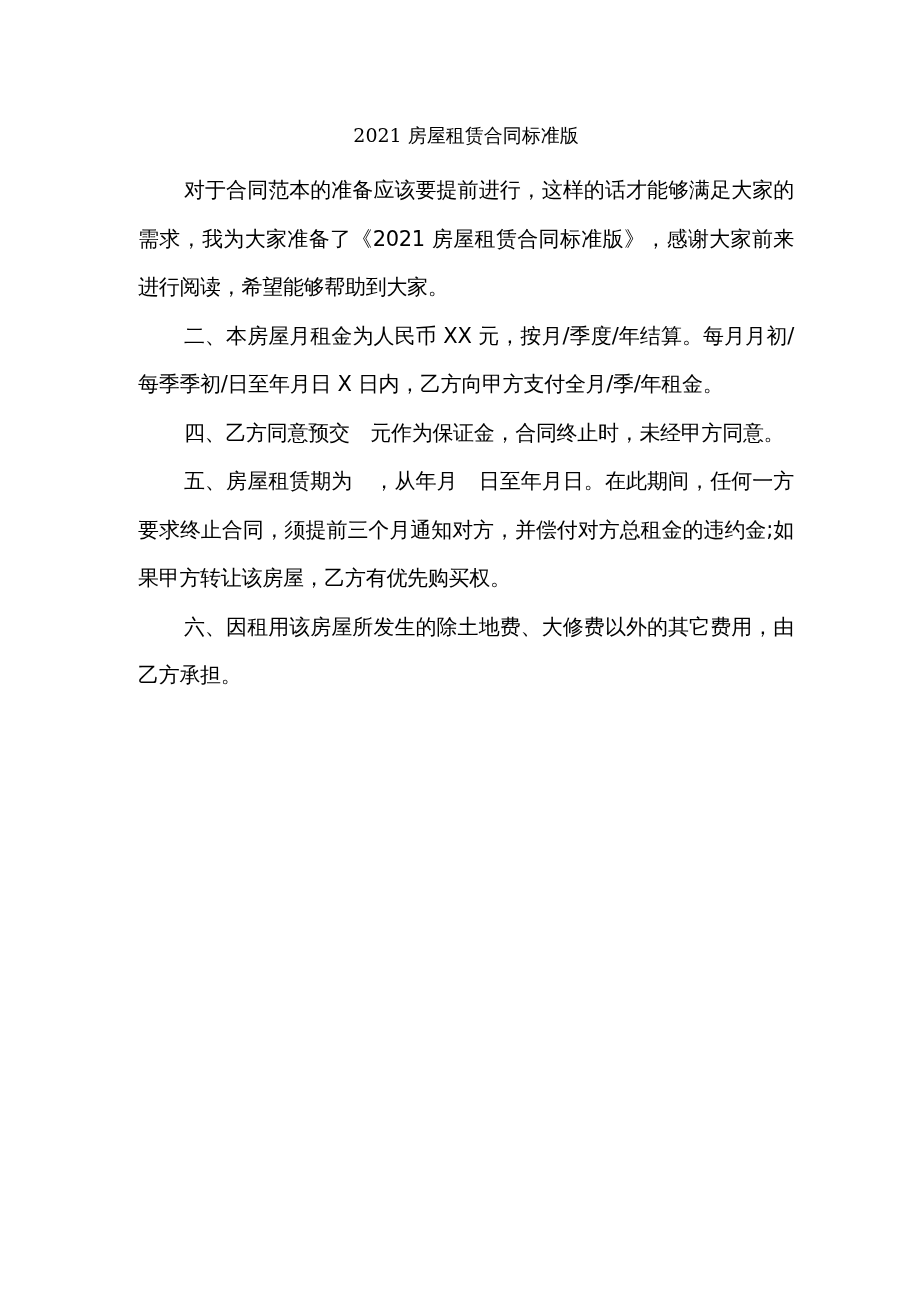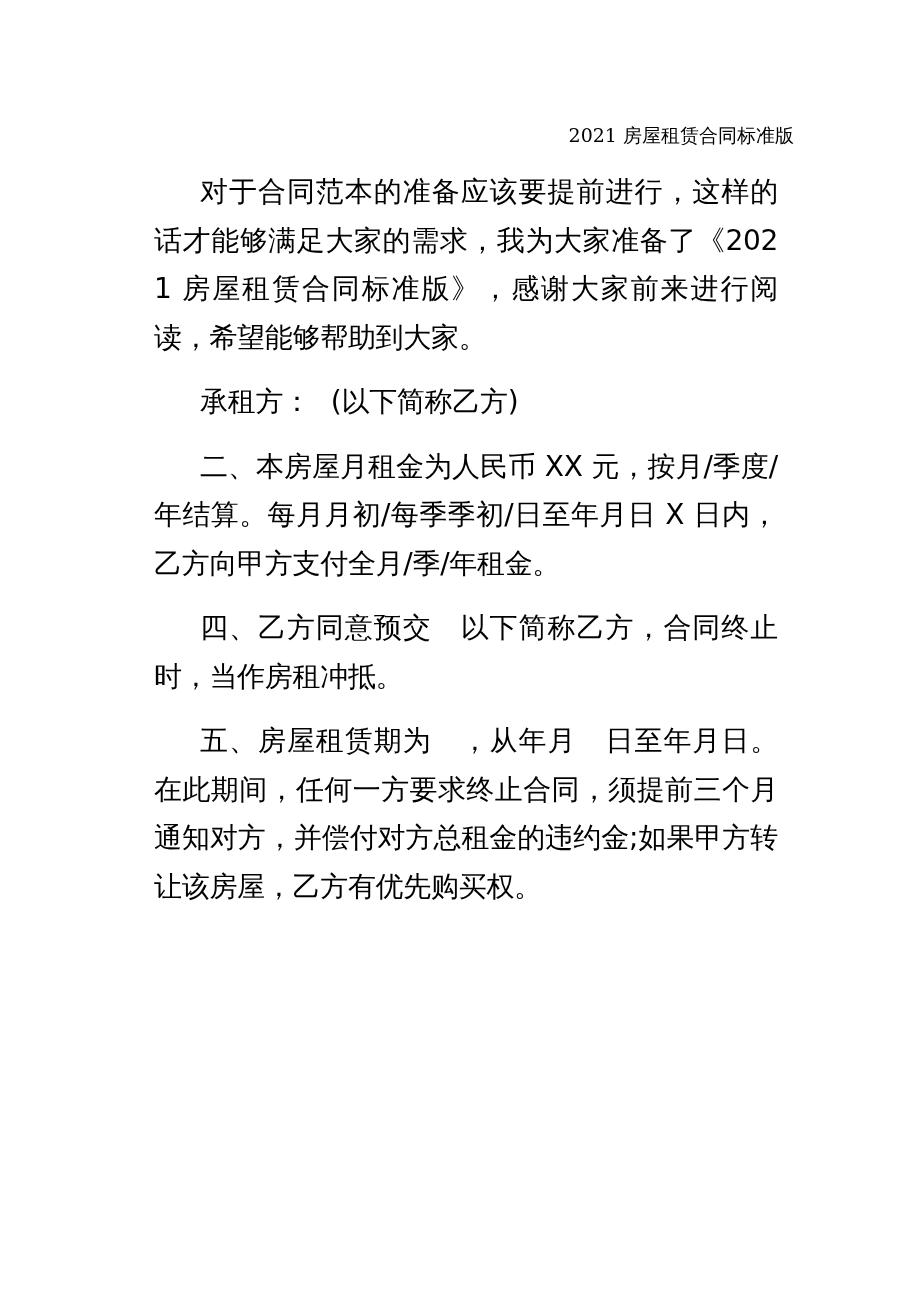--- a/index.html
+++ b/index.html
@@ -17,30 +17,30 @@
     }
     .page {
       position: absolute;
       left: 138px;
       top: 118px;
       width: 656px;
     }
     .title {
       font-family: "DejaVu Serif", "Liberation Serif", serif;
       font-size: 19px;
-      text-align: right;
+      text-align: center;
       line-height: 34px;
       height: 34px;
       margin: 0 0 14px 0;
       font-weight: normal;
     }
     .para {
-      font-size: 28px;
+      font-size: 21px;
       line-height: 48.5px;
-      margin: 16px;
+      margin: 0;
       text-align: justify;
       text-align-last: left;
       letter-spacing: -0.3px;
       word-break: break-all;
     }
     .indent {
       text-indent: 46px;
     }
     .gap {
       display: inline-block;
@@ -49,20 +49,20 @@
 </head>
 <body>
 
 <div class="page">
 
   <h1 class="title">2021 房屋租赁合同标准版</h1>
 
   <p class="para indent">对于合同范本的准备应该要提前进行，这样的话才能够满足大家的需求，我为大家准备了《2021 房屋租赁合同标准版》，感谢大家前来进行阅读，希望能够帮助到大家。</p>
 
 
-  <p class="para indent"><span>承租方：</span><span class="gap" style="width:20px"></span><span>(以下简称乙方)</span></p>
 
 
   <p class="para indent">二、本房屋月租金为人民币 XX 元，按月/季度/年结算。每月月初/每季季初/日至年月日 X 日内，乙方向甲方支付全月/季/年租金。</p>
-  <p class="para indent">四、乙方同意预交　以下简称乙方，合同终止时，当作房租冲抵。</p>
+  <p class="para indent">四、乙方同意预交　元作为保证金，合同终止时，未经甲方同意。</p>
   <p class="para indent">五、房屋租赁期为　，从年月　日至年月日。在此期间，任何一方要求终止合同，须提前三个月通知对方，并偿付对方总租金的违约金;如果甲方转让该房屋，乙方有优先购买权。</p>
+  <p class="para indent">六、因租用该房屋所发生的除土地费、大修费以外的其它费用，由乙方承担。</p>
 
 </div>
 
 </body></html>

